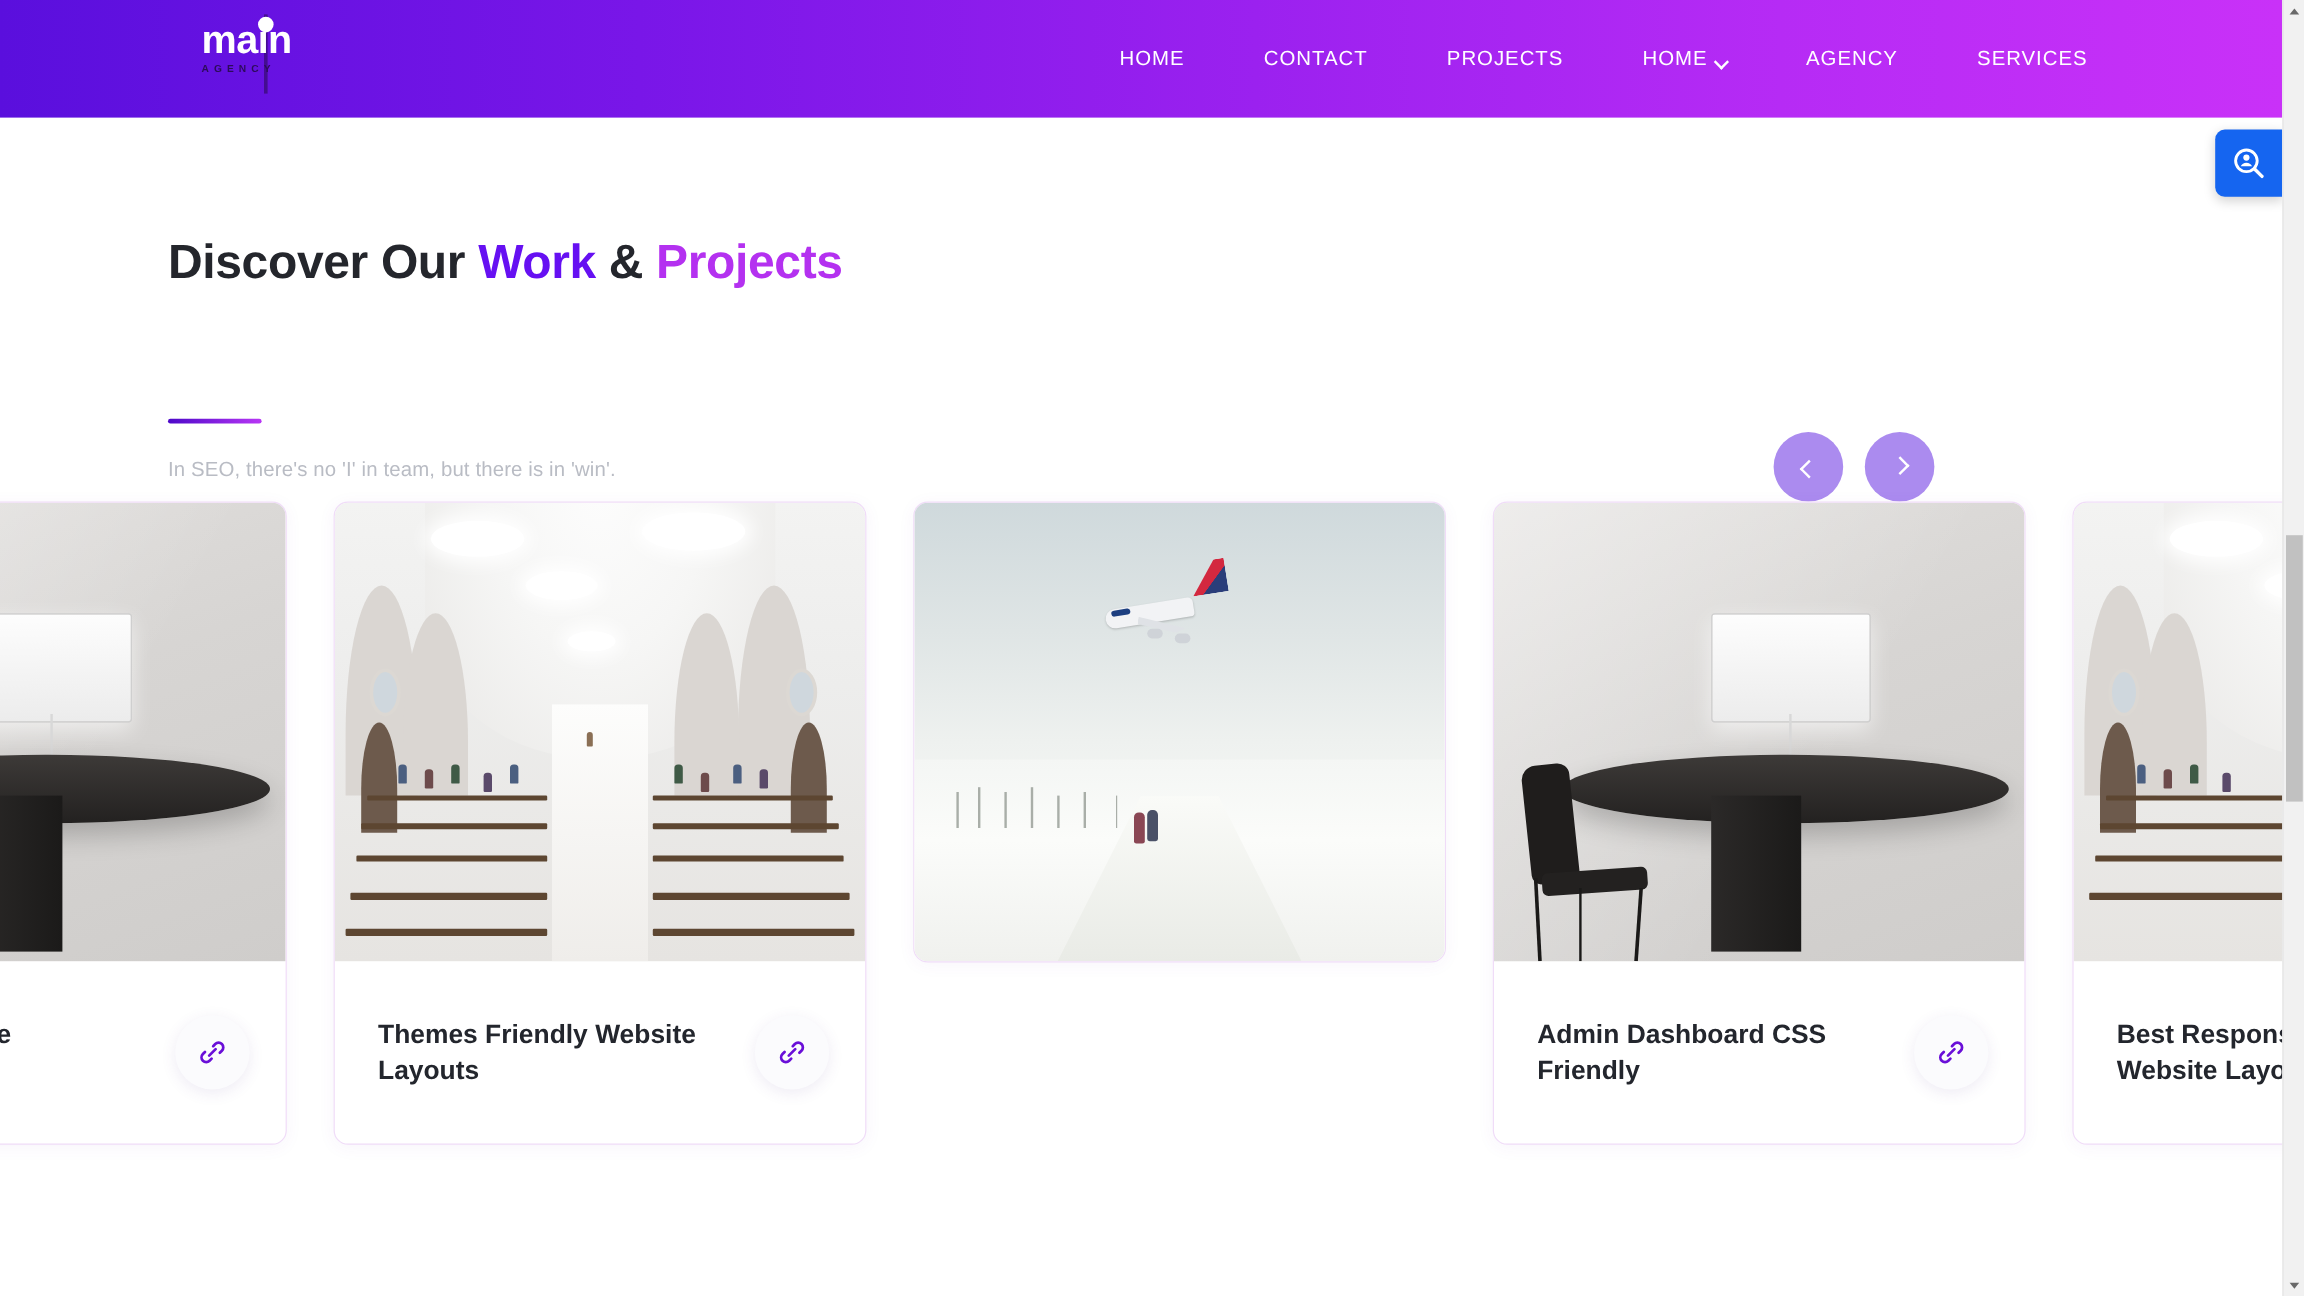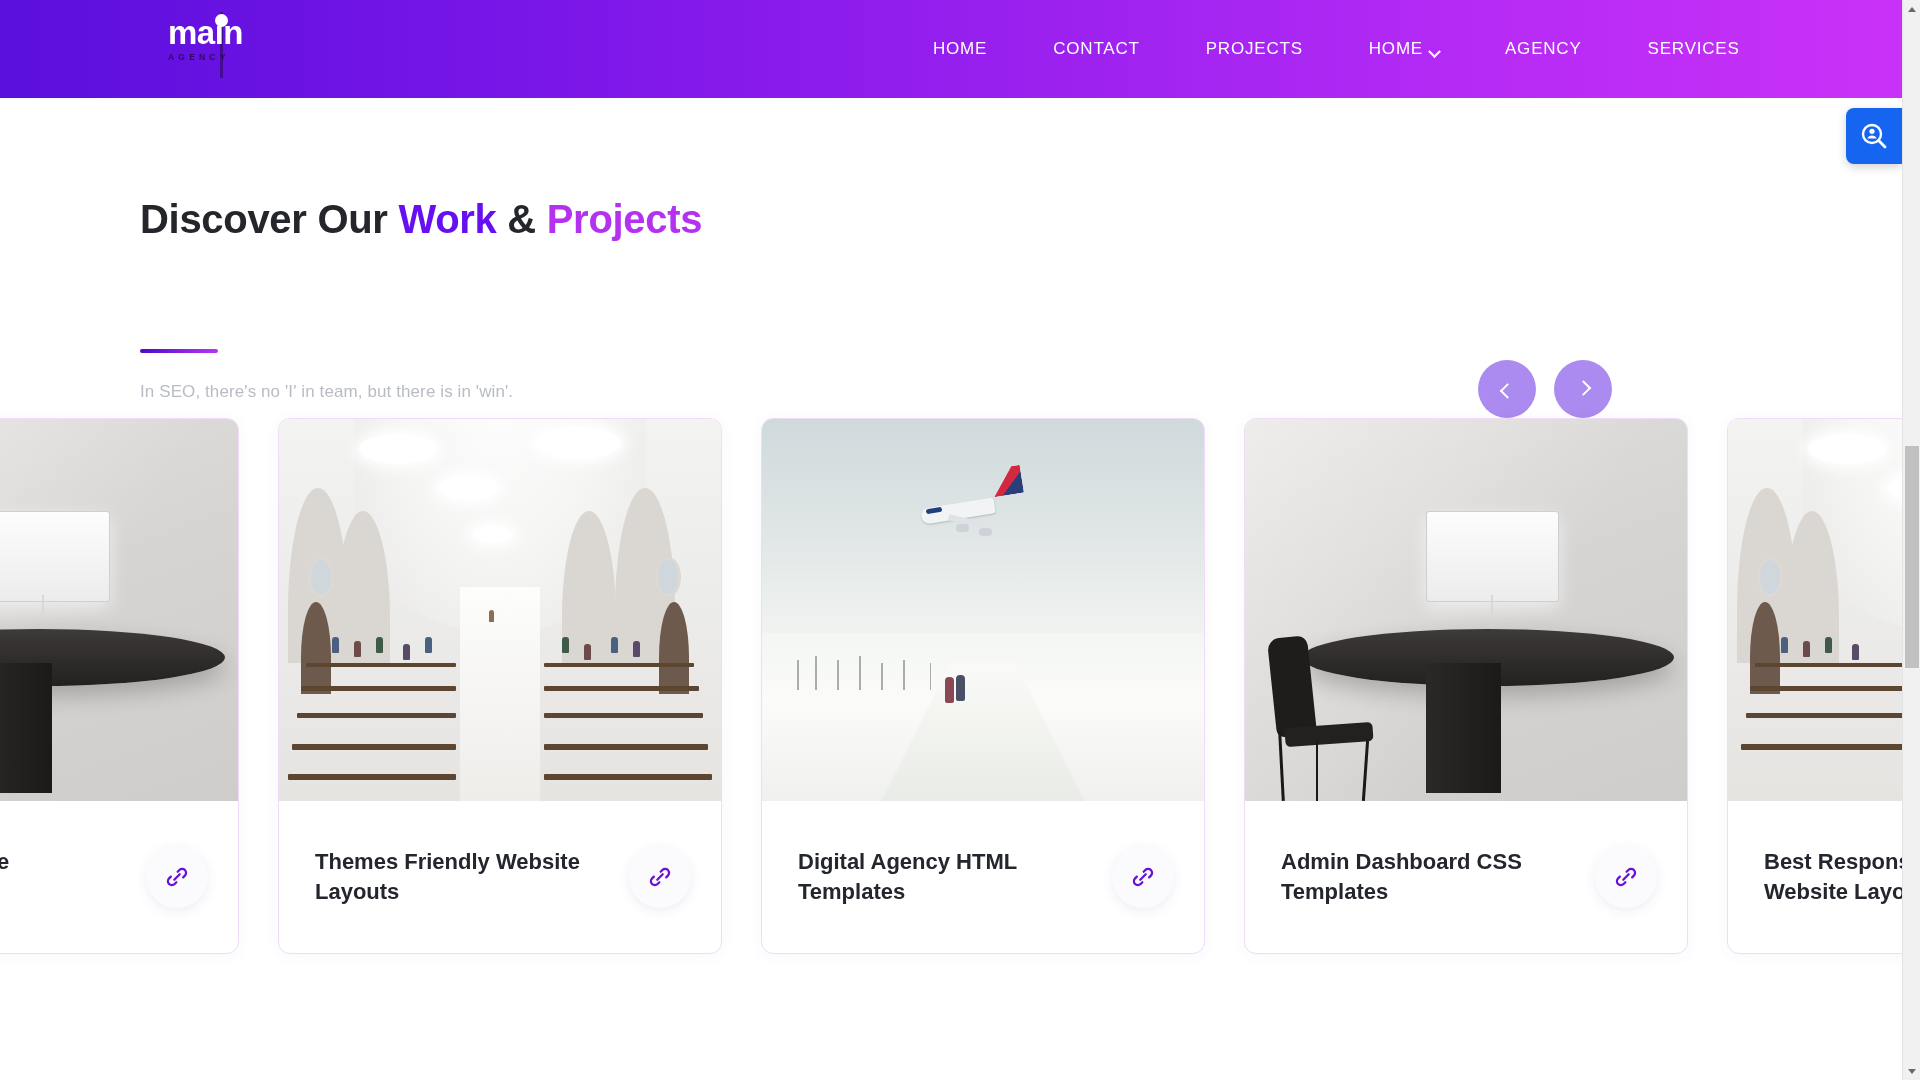--- a/index.html
+++ b/index.html
@@ -618,48 +618,38 @@
           <div class="pole" style="left:12%;top:62%;height:9%;"></div>
           <div class="pole" style="left:17%;top:63%;height:8%;"></div>
           <div class="pole" style="left:22%;top:62%;height:9%;"></div>
           <div class="pole" style="left:27%;top:64%;height:7%;"></div>
           <div class="pole" style="left:32%;top:63%;height:8%;"></div>
           <div class="pole" style="left:38%;top:64%;height:7%;"></div>
           <div class="pole" style="left:8%;top:63%;height:8%;"></div>
           <div class="pp" style="left:41.5%;top:67.5%;background:#8a4754;"></div>
           <div class="pp" style="left:44%;top:67%;background:#4a5167;"></div>
         </div>
-        <div class="pcard-body">
-          <h3 class="pcard-title">Digital Agency HTML Templates</h3>
-          <button class="link-btn">
-            <svg width="26" height="26" viewBox="0 0 24 24" fill="none" stroke="#6a0fd8" stroke-width="2.1" stroke-linecap="round">
-              <path d="M9.5 14.5 14.5 9.5"></path>
-              <path d="M12.6 7.2l1.6-1.6a3.6 3.6 0 0 1 5.1 5.1l-1.6 1.6"></path>
-              <path d="M11.4 16.8l-1.6 1.6a3.6 3.6 0 0 1-5.1-5.1l1.6-1.6"></path>
-            </svg>
-          </button>
-        </div>
       </article>
 
       <article class="pcard">
         <div class="pcard-img ph-desk">
           <div class="wall"></div>
           <div class="lamp-shade"></div>
           <div class="lamp-stem"></div>
           <div class="lamp-base"></div>
           <div class="tabletop"></div>
           <div class="ped"></div>
           <div class="chair-back"></div>
           <div class="chair-seat"></div>
           <div class="chair-leg" style="left:8%;top:82%;height:18%;transform:rotate(-3deg);"></div>
           <div class="chair-leg" style="left:27%;top:84%;height:16%;transform:rotate(4deg);"></div>
           <div class="chair-leg" style="left:16%;top:84%;height:16%;"></div>
         </div>
         <div class="pcard-body">
-          <h3 class="pcard-title">Admin Dashboard CSS Templates</h3>
+          <h3 class="pcard-title">Admin Dashboard CSS Friendly</h3>
           <button class="link-btn">
             <svg width="26" height="26" viewBox="0 0 24 24" fill="none" stroke="#6a0fd8" stroke-width="2.1" stroke-linecap="round">
               <path d="M9.5 14.5 14.5 9.5"></path>
               <path d="M12.6 7.2l1.6-1.6a3.6 3.6 0 0 1 5.1 5.1l-1.6 1.6"></path>
               <path d="M11.4 16.8l-1.6 1.6a3.6 3.6 0 0 1-5.1-5.1l1.6-1.6"></path>
             </svg>
           </button>
         </div>
       </article>
 

